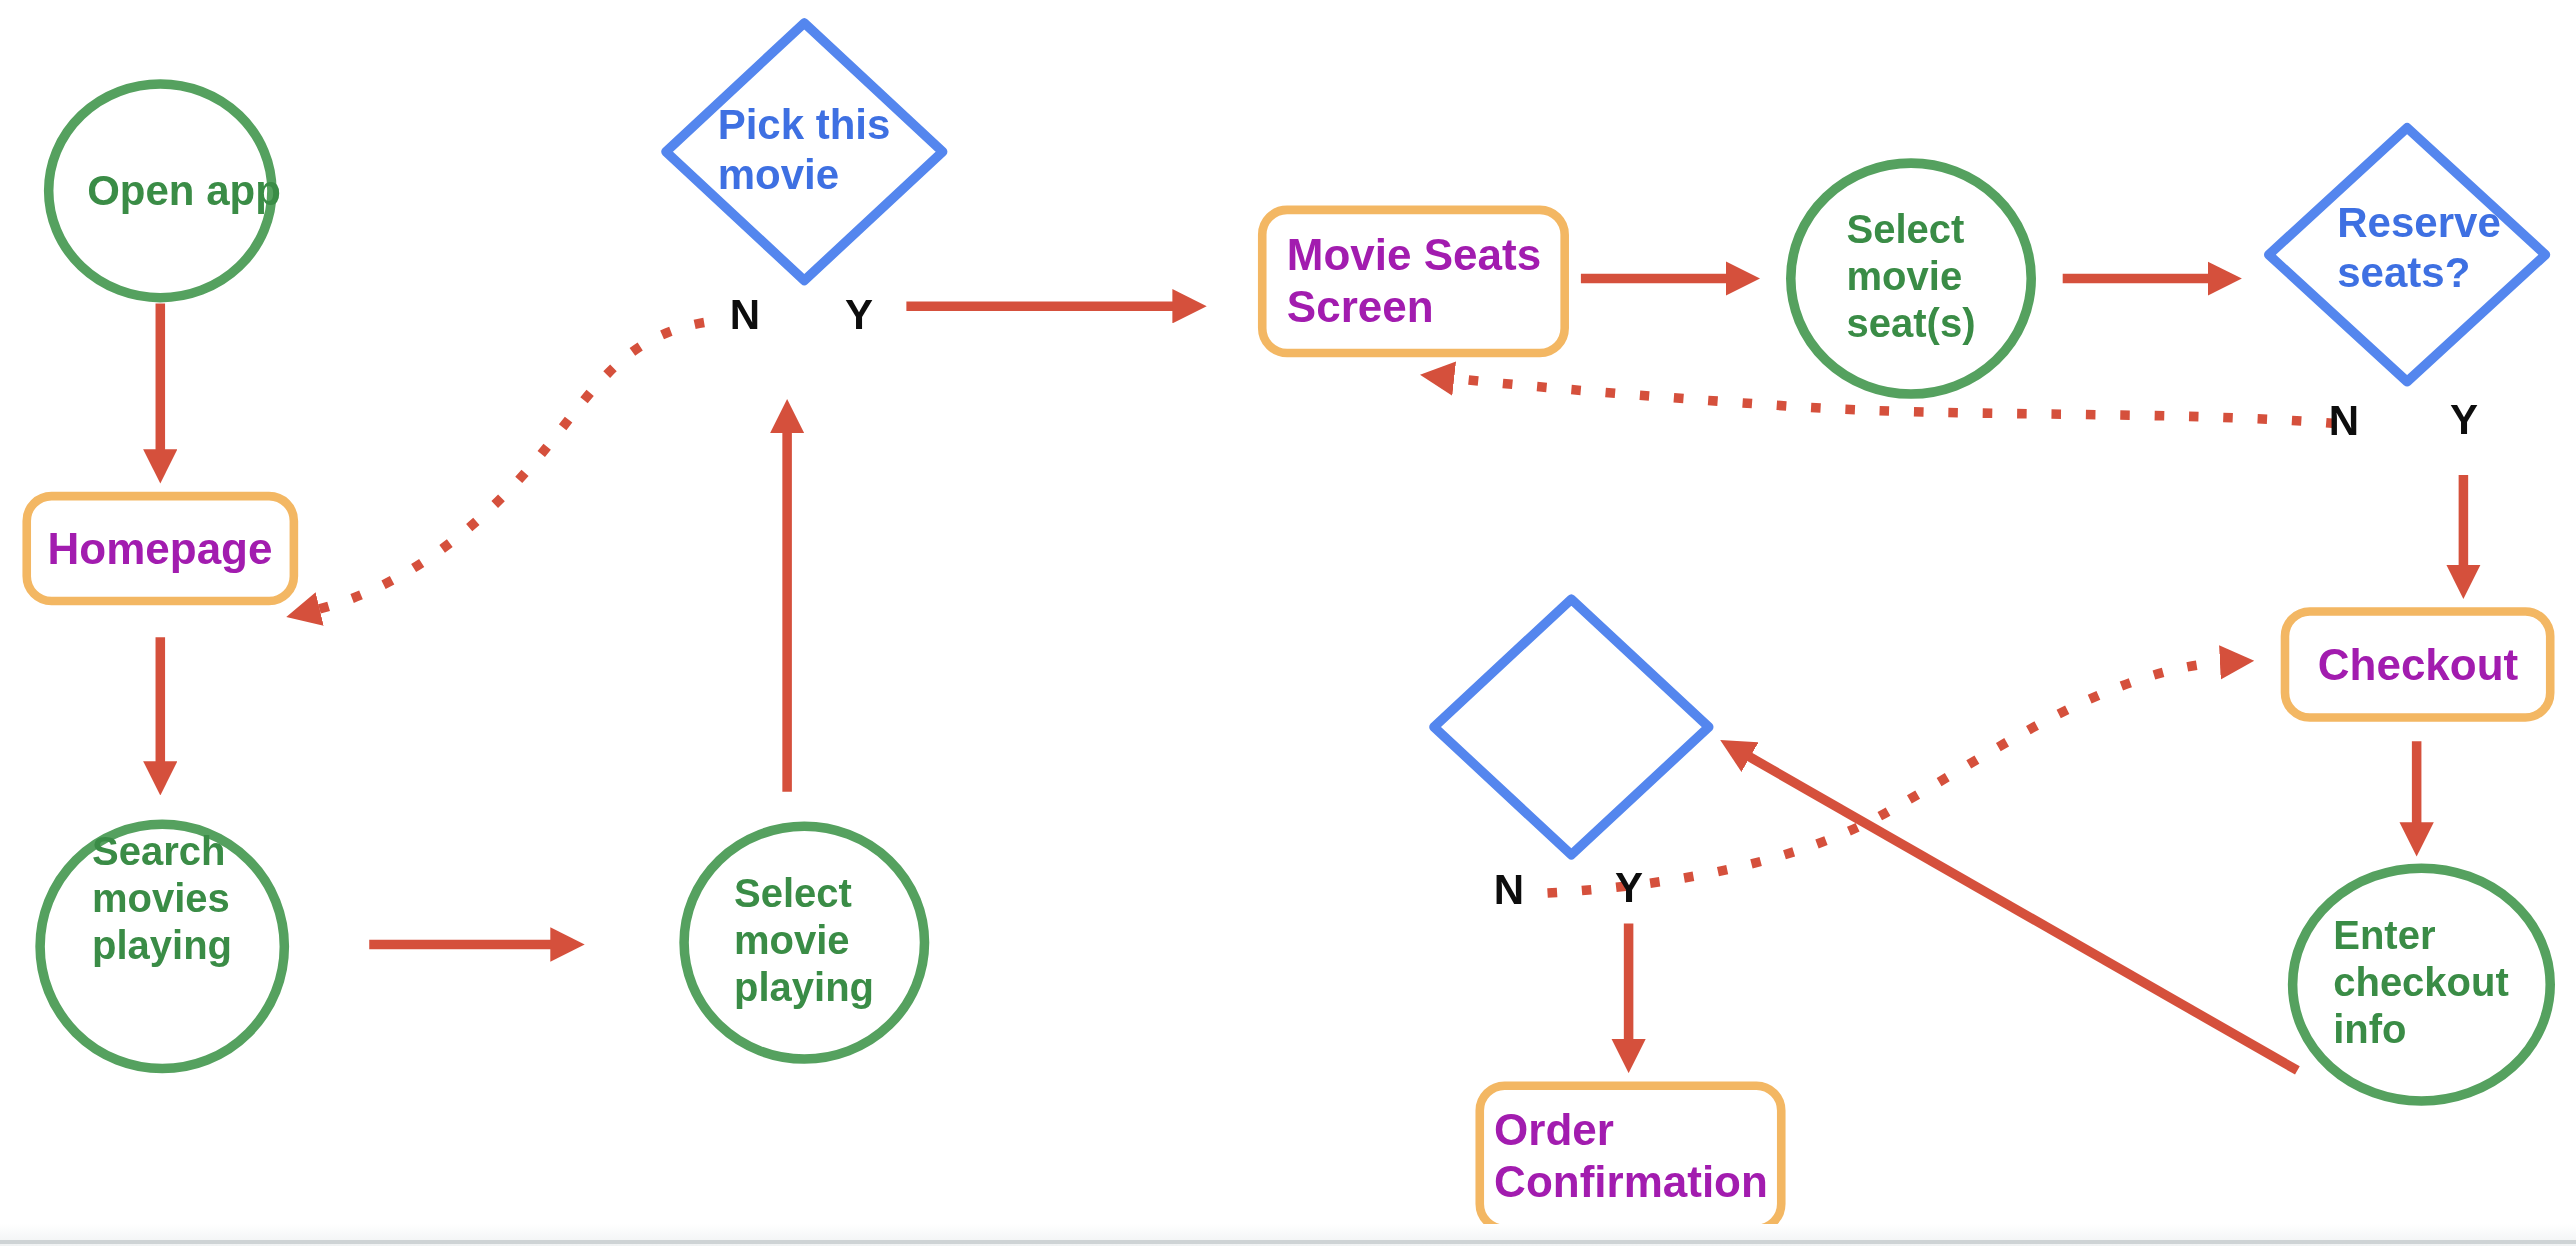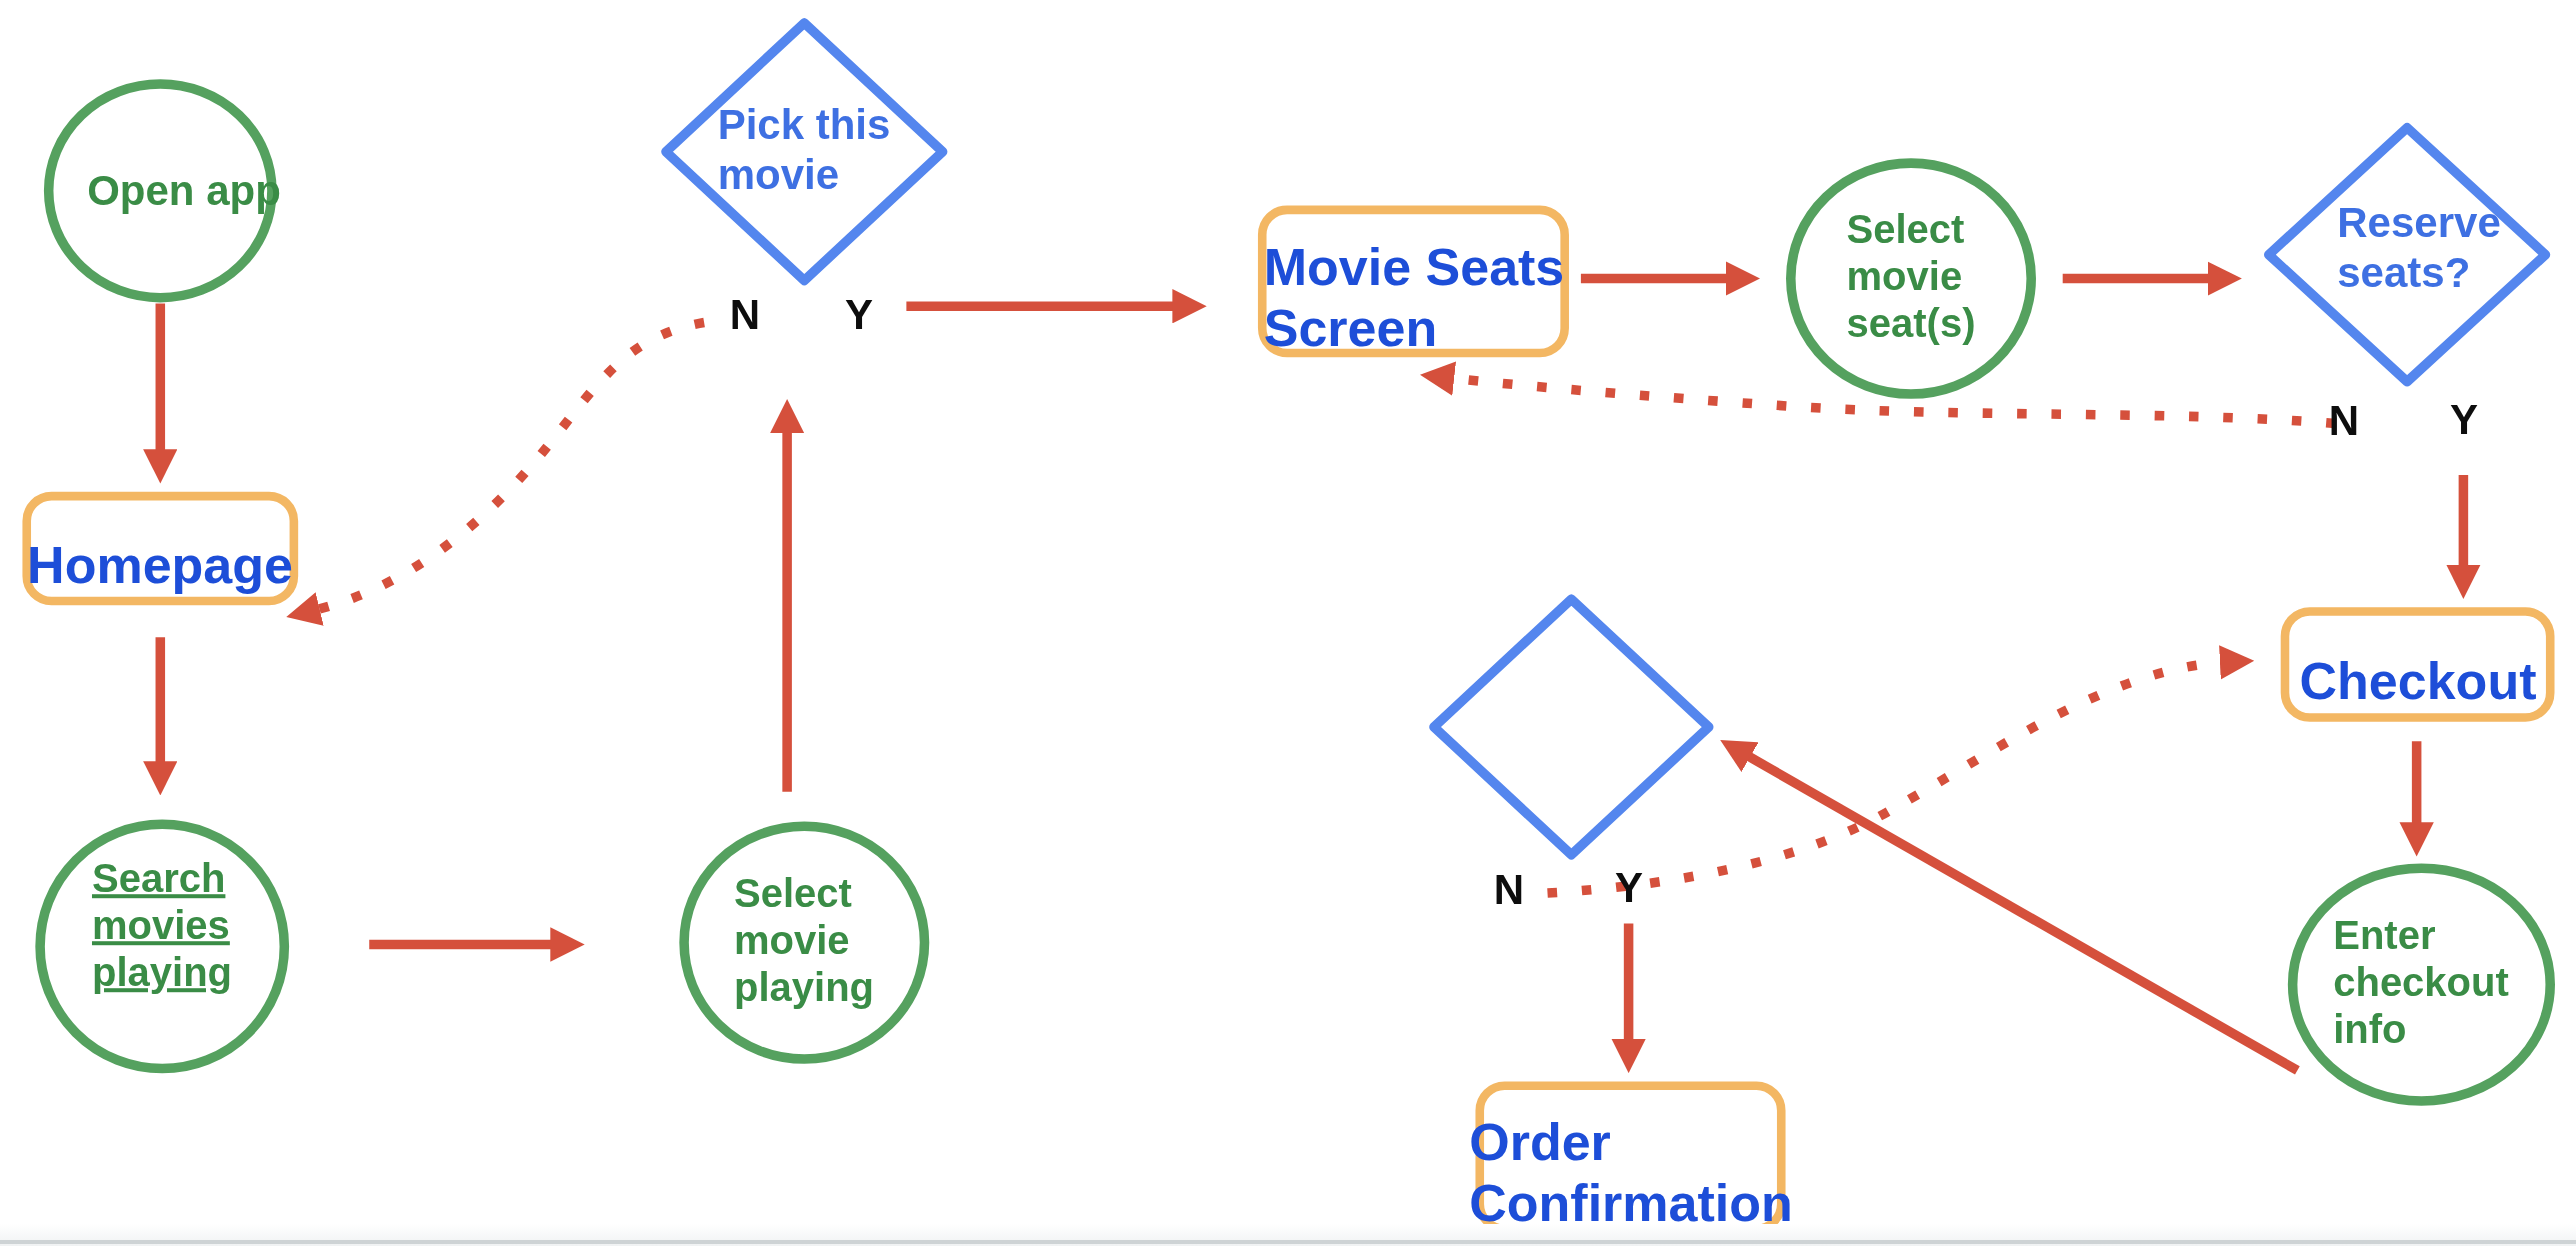--- a/index.html
+++ b/index.html
@@ -14,21 +14,21 @@
   .lbl {
     position:absolute;
     transform:translate(-50%,-50%);
     font-weight:bold;
     white-space:pre-line;
     line-height:1.18;
     user-select:none;
   }
   .lbl.green  { color:#3a8c46; font-size:40px; }
   .lbl.green.single { font-size:42px;margin-left:24px; }
-  .lbl.orange { color:#1d4ed8; font-size:52px;margin-top:17px; }
+  .lbl.orange { color:#a21caf; font-size:44px; }
   .lbl.blue   { color:#3e70e2; font-size:42px; }
   .lbl.ny     { color:#0d0d0d; font-size:42px; }
   .bottom-band {
     position:absolute; left:0; top:1224px; width:2576px; height:22px;
     background:linear-gradient(180deg, #ffffff 0%, #f0f2f3 100%);
   }
   .bottom-line {
     position:absolute; left:0; top:1240px; width:2576px; height:3.8px;
     background:#ced3d5;
   }
@@ -76,21 +76,21 @@
       <polygon points="2523,134 2668,267 2523,400 2378,267" stroke="#5486ee" stroke-width="10"></polygon>
       <rect x="2395" y="641" width="278" height="111" rx="26" stroke="#f3b763" stroke-width="9"></rect>
       <ellipse cx="2538" cy="1032" rx="135" ry="122" stroke="#55a15f" stroke-width="10"></ellipse>
       <polygon points="1647,628 1791,762 1647,896 1503,762" stroke="#5486ee" stroke-width="10"></polygon>
       <rect x="1551" y="1138" width="316" height="150" rx="26" stroke="#f3b763" stroke-width="9"></rect>
     </g>
   </svg>
 
   <div class="lbl green single" style="left:160px;  top:191px;">Open app</div>
   <div class="lbl orange" style="left:160px;  top:549px;">Homepage</div>
-  <div class="lbl green" style="left:162px;  top:926px;text-decoration:underline;">Search
+  <div class="lbl green" style="left:162px;  top:899px;">Search
 movies
 playing</div>
   <div class="lbl green" style="left:804px;  top:941px;">Select
 movie
 playing</div>
   <div class="lbl blue" style="left:804px;  top:150px;">Pick this
 movie</div>
   <div class="lbl orange" style="left:1414px; top:281px;">Movie Seats
 Screen</div>
   <div class="lbl green" style="left:1911px; top:277px;">Select

